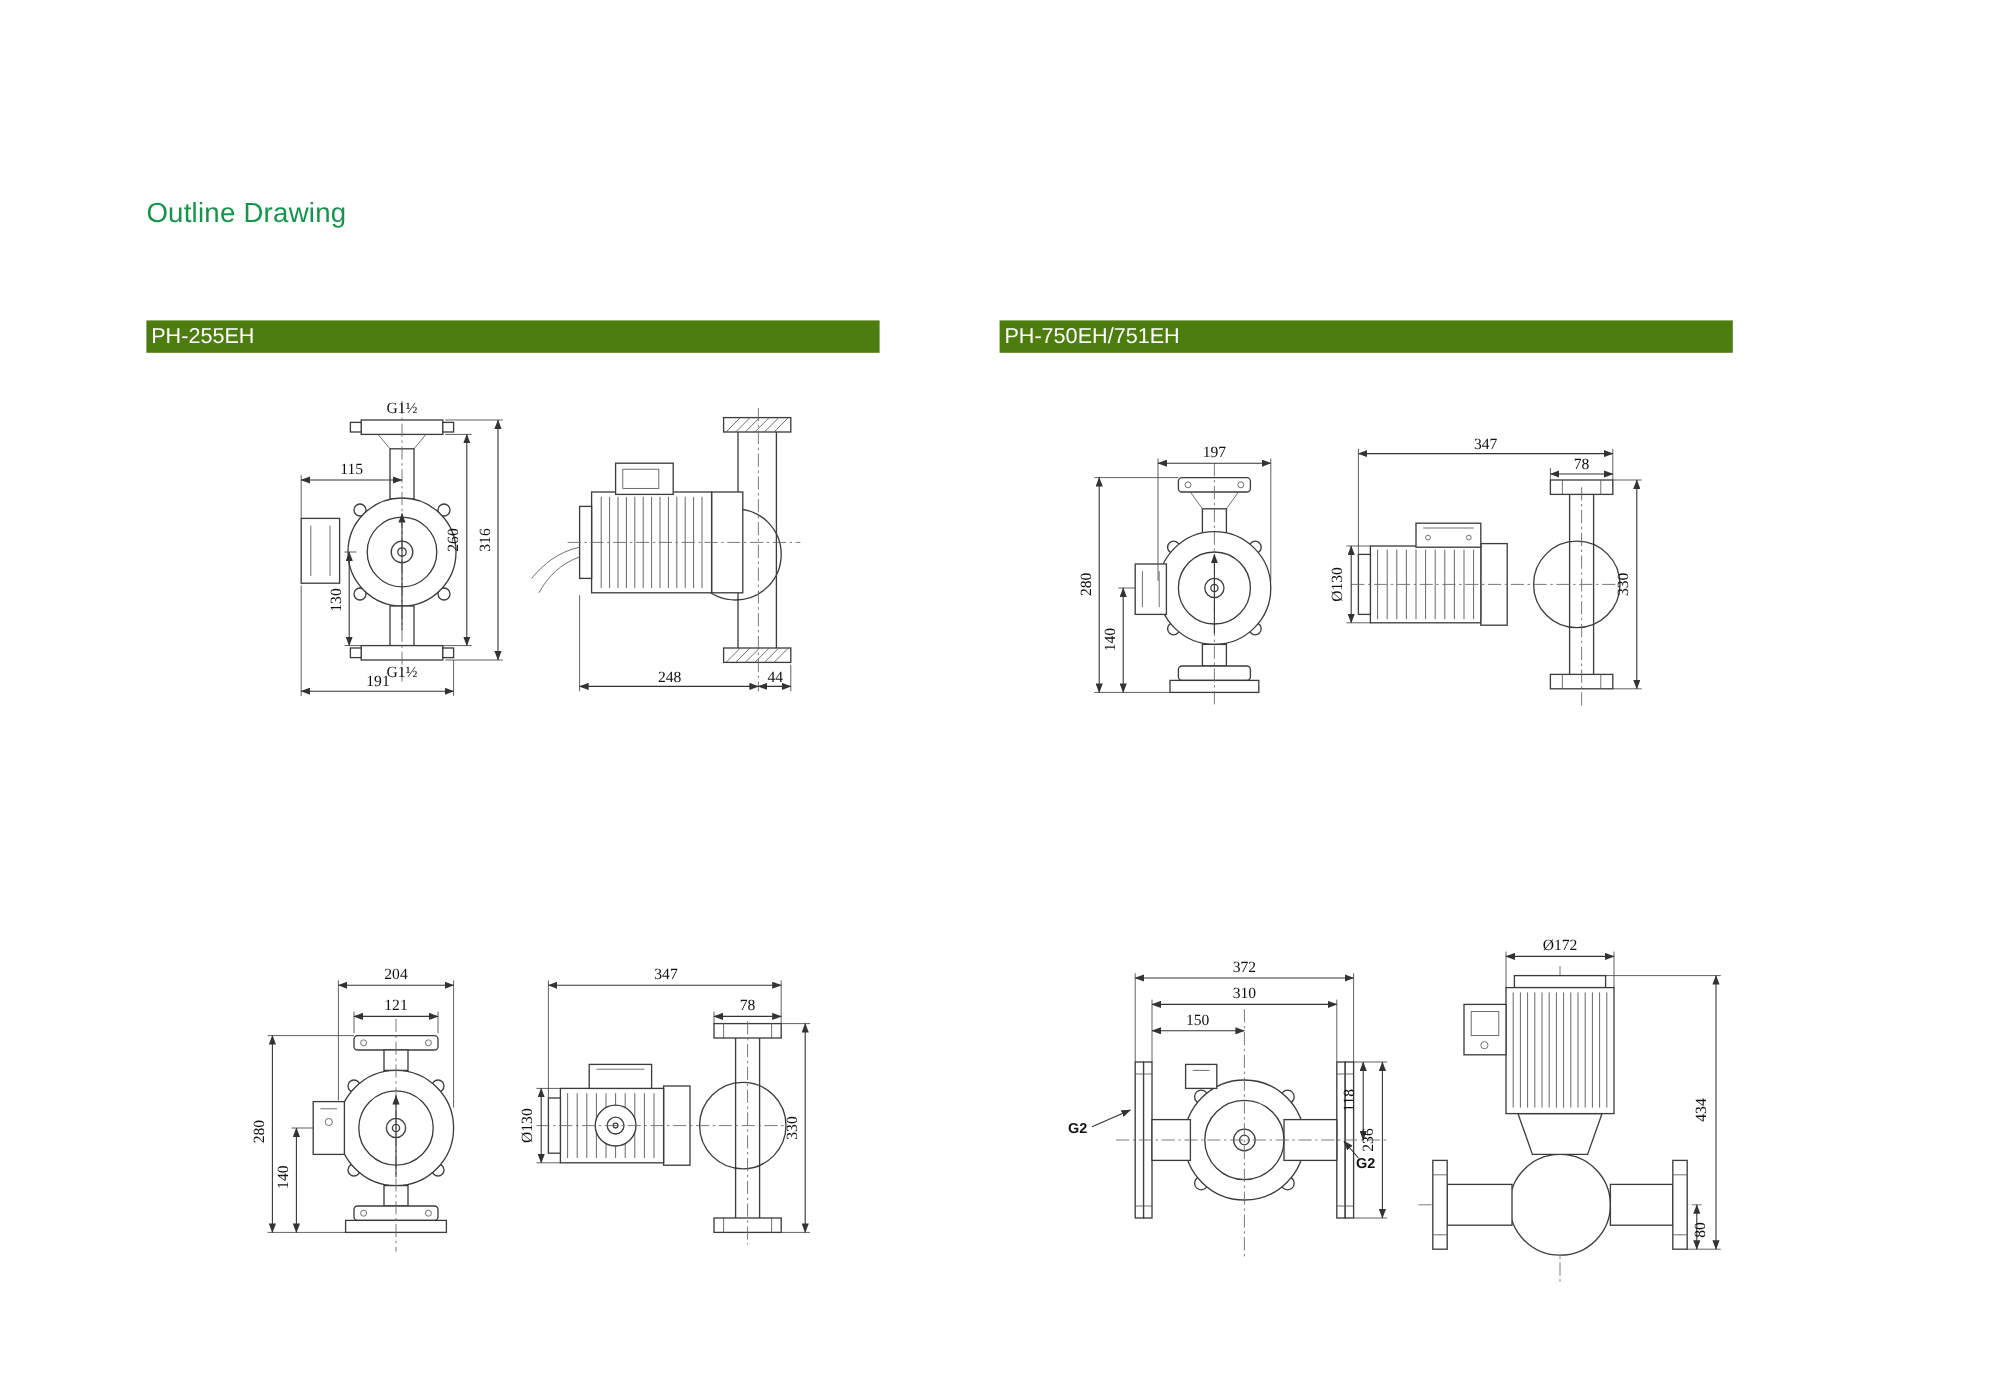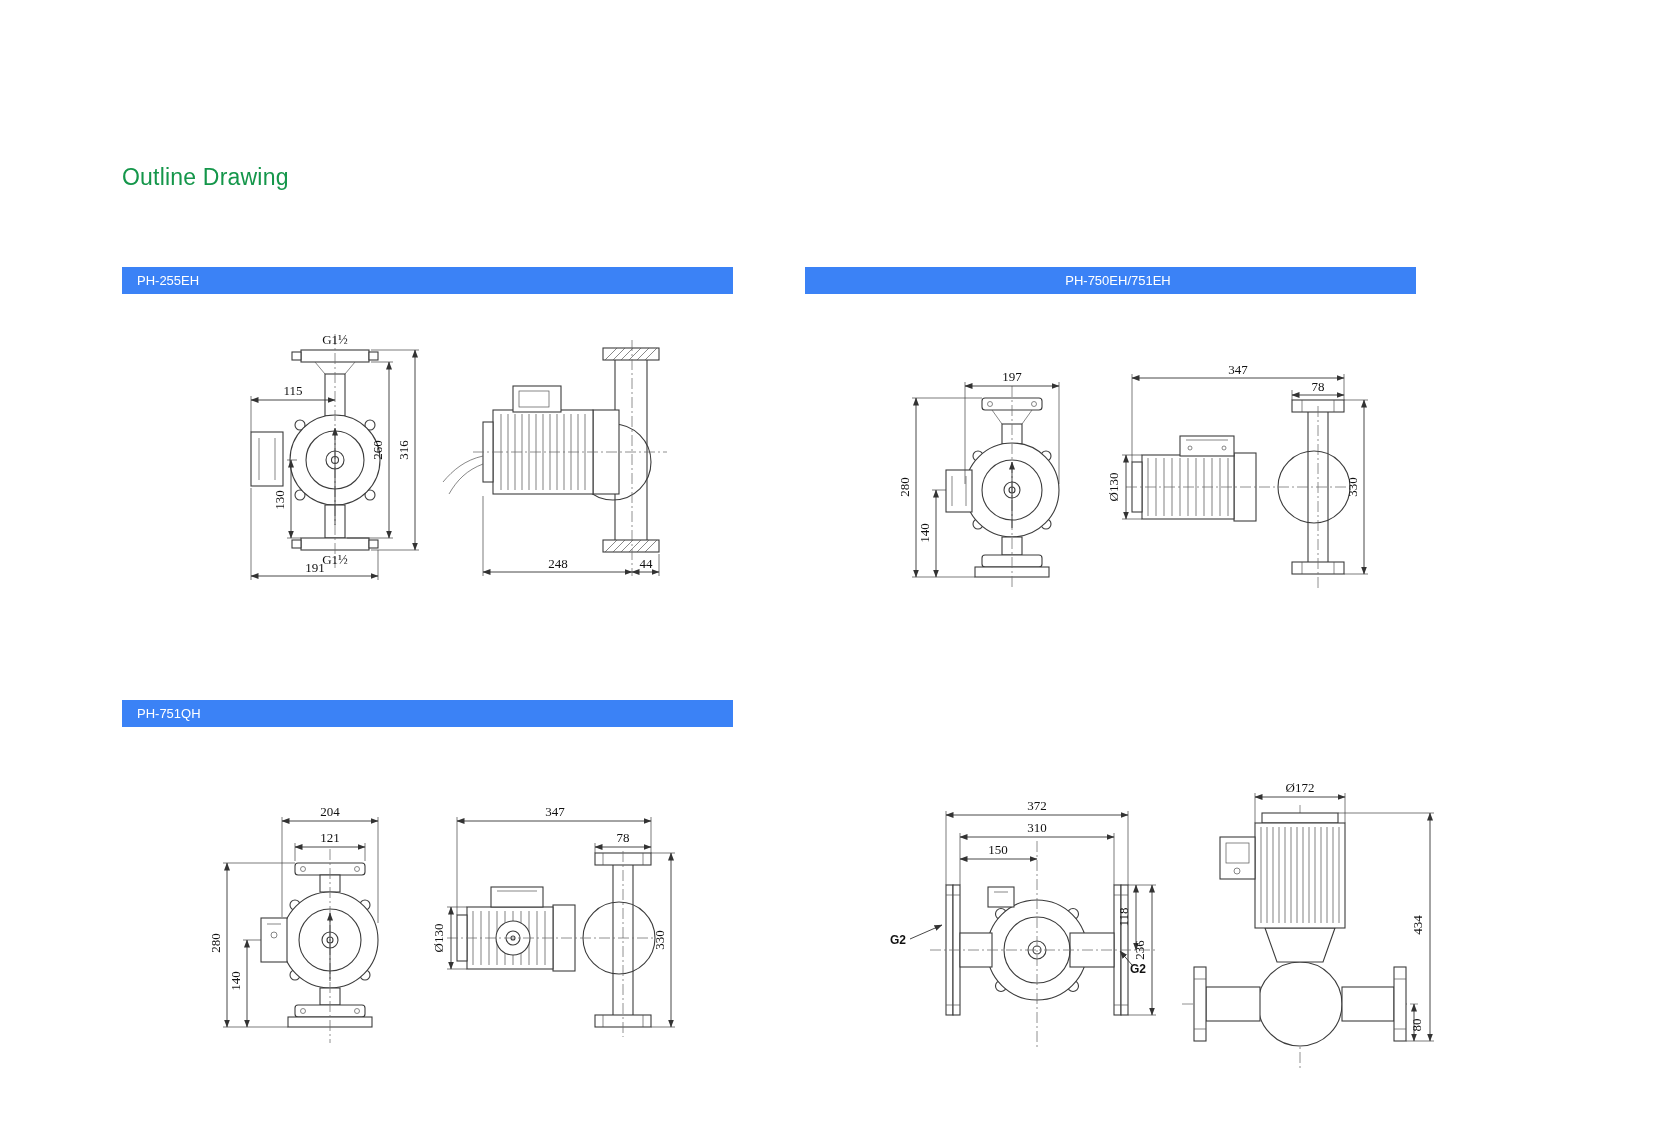--- a/index.html
+++ b/index.html
@@ -1,23 +1,23 @@
 <!DOCTYPE html>
 <html><head>
 <meta charset="utf-8">
 <style>
   * { margin:0; padding:0; box-sizing:border-box; }
   html,body { background:#ffffff; }
   body { width:1677px; height:1146px; font-family:"Liberation Sans", sans-serif; }
   .page { position:relative; width:1677px; height:1146px; background:#ffffff; overflow:hidden;text-decoration:underline; }
   .page-title { position:absolute; left:122px; top:164px; font-size:23px; color:#14964a; letter-spacing:0.2px; }
-  .section-bar { position:absolute; width:611px; height:27px; background:#3b82f6; color:#ffffff;
-                 font-size:13px; line-height:27px; padding-left:15px; }
+  .section-bar { position:absolute; width:611px; height:27px; background:#4d7c0f; color:#ffffff;
+                 font-size:18px; line-height:27px; padding-left:4px; }
   #bar1 { left:122px; top:267px; }
-  #bar2 { left:805px; top:267px;text-align:center; }
+  #bar2 { left:833px; top:267px; }
   #bar3 { left:122px; top:700px; }
   #bar4 { left:805px; top:700px; }
   svg.drawing { position:absolute; }
   .ol  { fill:none;    stroke:#3c3c3c; stroke-width:1.1; }
   .olf { fill:#ffffff; stroke:#3c3c3c; stroke-width:1.1; }
   .thin{ fill:none;    stroke:#555555; stroke-width:0.7; }
   .fin { fill:none;    stroke:#4a4a4a; stroke-width:0.7; }
   .cl  { fill:none;    stroke:#6b6b6b; stroke-width:0.75; stroke-dasharray:11 3 2 3; }
   .dl  { fill:none;    stroke:#333333; stroke-width:0.9; }
   .ext { fill:none;    stroke:#444444; stroke-width:0.7; }
@@ -26,21 +26,20 @@
 </style>
 </head>
 <body>
 
 <div class="page">
 
   <div class="page-title">Outline Drawing</div>
 
   <div class="section-bar" id="bar1">PH-255EH</div>
   <div class="section-bar" id="bar2">PH-750EH/751EH</div>
-  <div class="section-bar" id="bar3">PH-751QH</div>
 
   <svg class="drawing" style="left:175px;top:310px" width="560" height="300" viewBox="0 0 560 300">
     <defs>
       <marker id="ar1" viewBox="0 0 8 6" markerWidth="8" markerHeight="6" refX="7.5" refY="3" orient="auto-start-reverse" markerUnits="userSpaceOnUse">
         <path d="M0 0L8 3L0 6Z" fill="#333"></path>
       </marker>
     </defs>
 
     <g>
       <rect class="olf" x="126" y="40" width="68" height="12"></rect>

